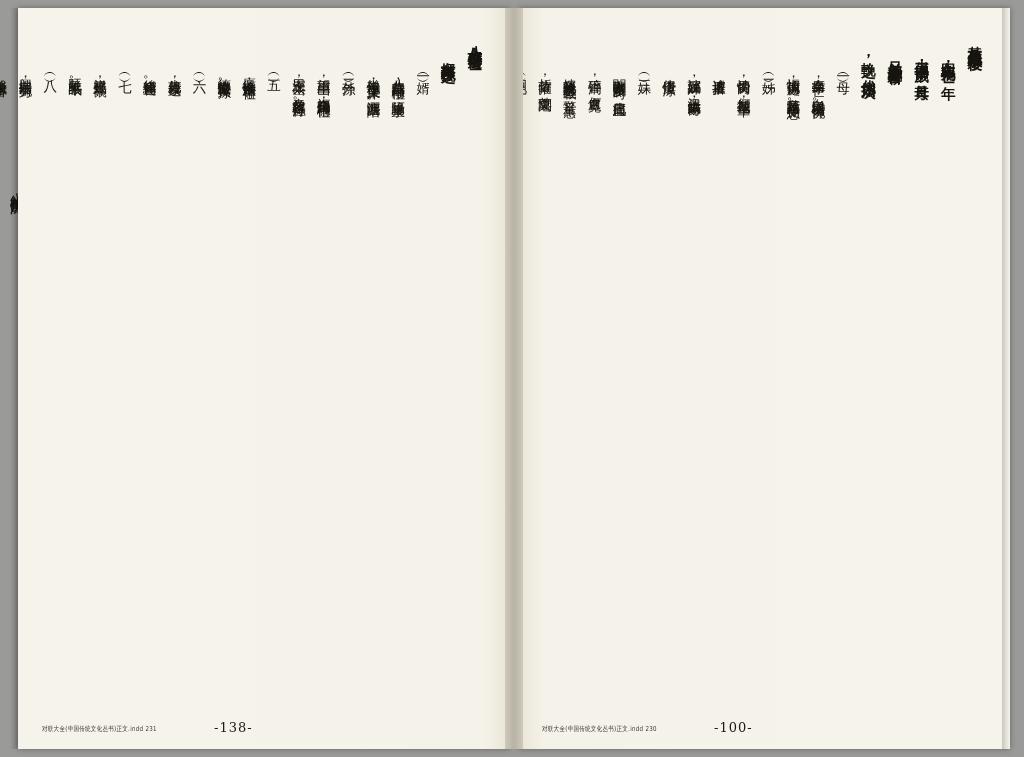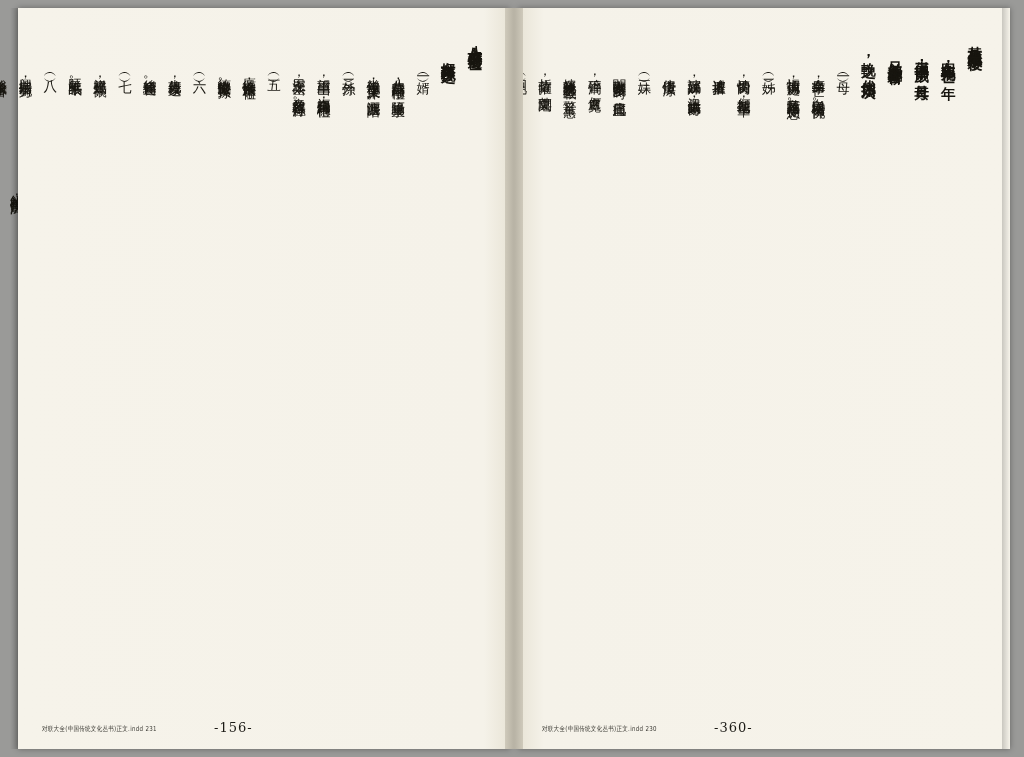--- a/index.html
+++ b/index.html
@@ -163,21 +163,21 @@
       <div class="col sub indent-4">埔頂旺脈，馬鬣百世昌。</div>
       <div class="col sub indent-4">日昭明堂輝龍穴，</div>
       <div class="col sub indent-4">秀水環山護佳城。</div>
 
       <div class="col head gap indent-5">曾家墓園聯</div>
       <div class="col sub indent-6">（一）曾揚堤</div>
       <div class="col sub indent-6">錫祚善門傳洙泗，</div>
       <div class="col sub indent-6">煌宗敦友甲南豐。</div>
 
     </div>
-    <div class="folio">-360-</div>
+    <div class="folio">-100-</div>
     <div class="runhead">对联大全(中国传统文化丛书)正文.indd  230</div>
   </div>
 
   <div class="page" id="page-left">
     <div class="content">
       <div class="col head">八十八歲老翁逝世</div>
       <div class="col head indent-1">女婿外孫輓之</div>
       <div class="col sub indent-2">（一）婿</div>
       <div class="col sub indent-2">八八歲壽歸南極，緣隔重泉，</div>
       <div class="col sub indent-2">幾十年愧坐東床，淚灑西階。</div>
@@ -191,20 +191,20 @@
       <div class="col sub indent-2">先芬規模遠，</div>
       <div class="col sub indent-2">後裔紹述長。</div>
       <div class="col sub indent-2">（七）</div>
       <div class="col sub indent-2">祥光照馬鬣，</div>
       <div class="col sub indent-2">旺氣護牛眠。</div>
       <div class="col sub indent-2">（八）</div>
       <div class="col sub indent-2">興宗揚毓秀，</div>
       <div class="col sub indent-2">裕後永馨香。</div>
 
     </div>
-    <div class="folio">-156-</div>
+    <div class="folio">-138-</div>
     <div class="runhead">对联大全(中国传统文化丛书)正文.indd  231</div>
   </div>
 
   <div class="gutter"></div>
   <div class="edge-shadow-r"></div>
   <div class="edge-shadow-l"></div>
 </div>
 
 </body></html>

